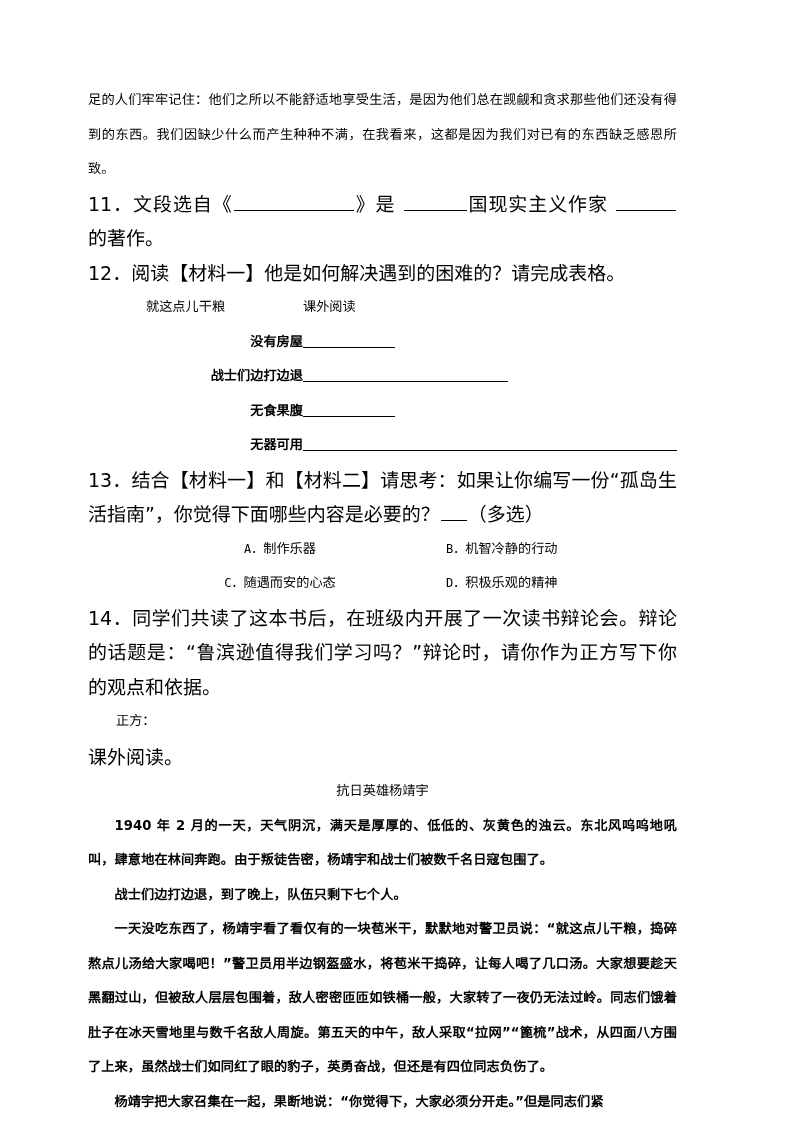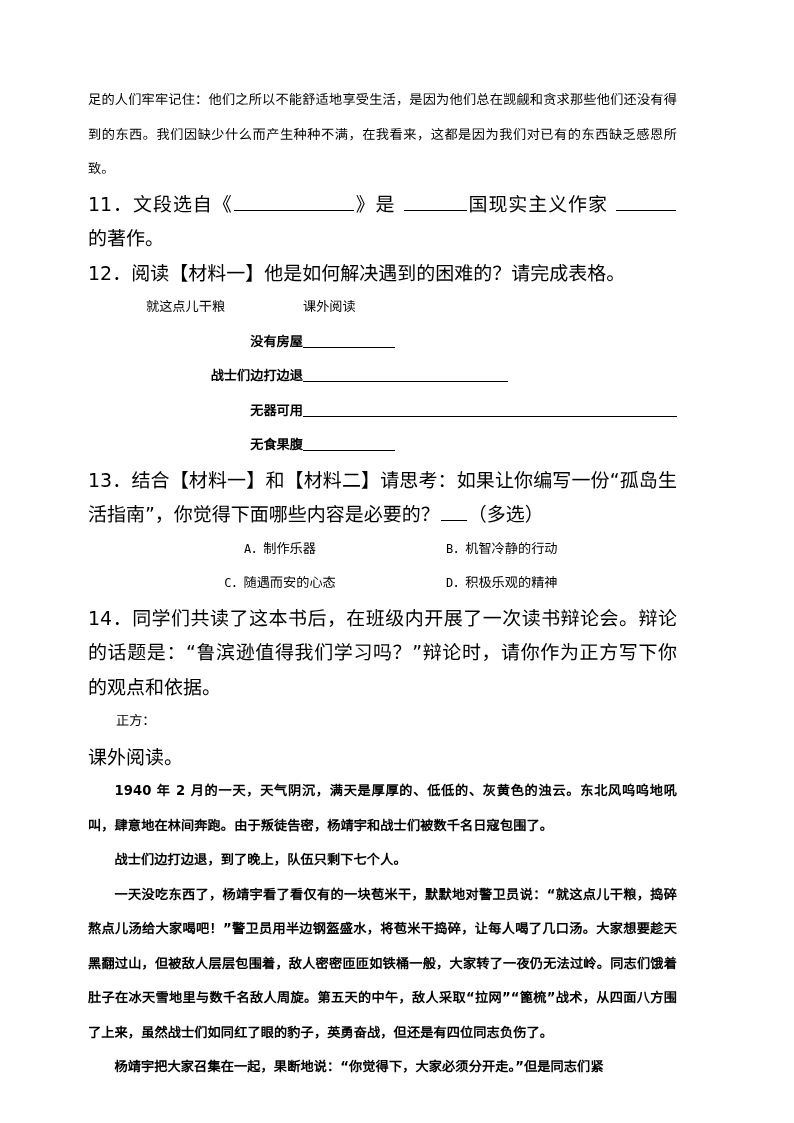--- a/index.html
+++ b/index.html
@@ -159,26 +159,26 @@
       </tr>
       <tr>
         <td class="ag-label" style="padding-left:58px;">没有房屋</td>
         <td class="ag-rule"><span class="rule r1"></span></td>
       </tr>
       <tr>
         <td class="ag-label" style="padding-left:45px;">战士们边打边退</td>
         <td class="ag-rule"><span class="rule r2"></span></td>
       </tr>
       <tr>
+        <td class="ag-label" style="padding-left:58px;">无食果腹</td>
+        <td class="ag-rule"><span class="rule r3"></span></td>
+      </tr>
+      <tr>
         <td class="ag-label" style="padding-left:58px;">无器可用</td>
         <td class="ag-rule"><span class="rule r4"></span></td>
-      </tr>
-      <tr>
-        <td class="ag-label" style="padding-left:58px;">无食果腹</td>
-        <td class="ag-rule"><span class="rule r3"></span></td>
       </tr>
     </tbody>
   </table>
 
   <p class="qline"><span>13．</span><span>结合【材料一】和【材料二】请思考：如果让你编写一份“孤岛生活指南”，你觉得下</span><span>面哪些内容是必要的？</span><span class="blank b-short"></span><span>（多选）</span></p>
 
   <div class="choices">
     <div class="choice-col-a"><span class="opt-letter">A．</span><span>制作乐器</span></div>
     <div class="choice-col-b"><span class="opt-letter">B．</span><span>机智冷静的行动</span></div>
   </div>
@@ -189,19 +189,20 @@
 
   <p class="qline"><span>14．</span><span>同学们共读了这本书后，在班级内开展了一次读书辩论会。辩论的话题是：“鲁滨逊值得我们学习吗？”辩论时，请你作为正方写下你的观点和依据。</span></p>
 
   <div class="zhengfang">
     <span>正方：</span>
     <span class="zf-rule"></span>
   </div>
 
   <p class="qline">课外阅读。</p>
 
+  <p class="center">抗日英雄杨靖宇</p>
 
   <p class="para indent">1940 年 2 月的一天，天气阴沉，满天是厚厚的、低低的、灰黄色的浊云。东北风呜呜地吼叫，肆意地在林间奔跑。由于叛徒告密，杨靖宇和战士们被数千名日寇包围了。</p>
   <p class="para indent">战士们边打边退，到了晚上，队伍只剩下七个人。</p>
   <p class="para indent">一天没吃东西了，杨靖宇看了看仅有的一块苞米干，默默地对警卫员说：“就这点儿干粮，捣碎熬点儿汤给大家喝吧！”警卫员用半边钢盔盛水，将苞米干捣碎，让每人喝了几口汤。大家想要趁天黑翻过山，但被敌人层层包围着，敌人密密匝匝如铁桶一般，大家转了一夜仍无法过岭。同志们饿着肚子在冰天雪地里与数千名敌人周旋。第五天的中午，敌人采取“拉网”“篦梳”战术，从四面八方围了上来，虽然战士们如同红了眼的豹子，英勇奋战，但还是有四位同志负伤了。</p>
   <p class="para indent">杨靖宇把大家召集在一起，果断地说：“你觉得下，大家必须分开走。”但是同志们紧</p>
 
 </div>
 
 </body></html>

